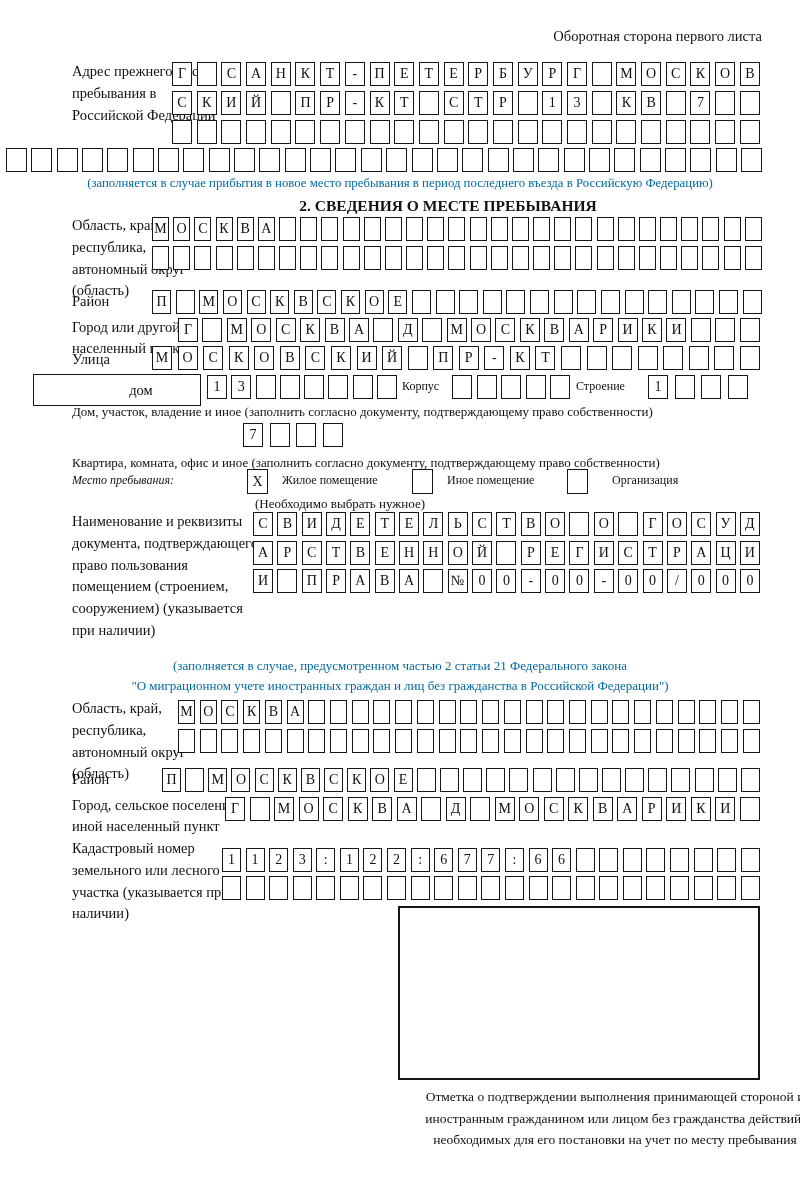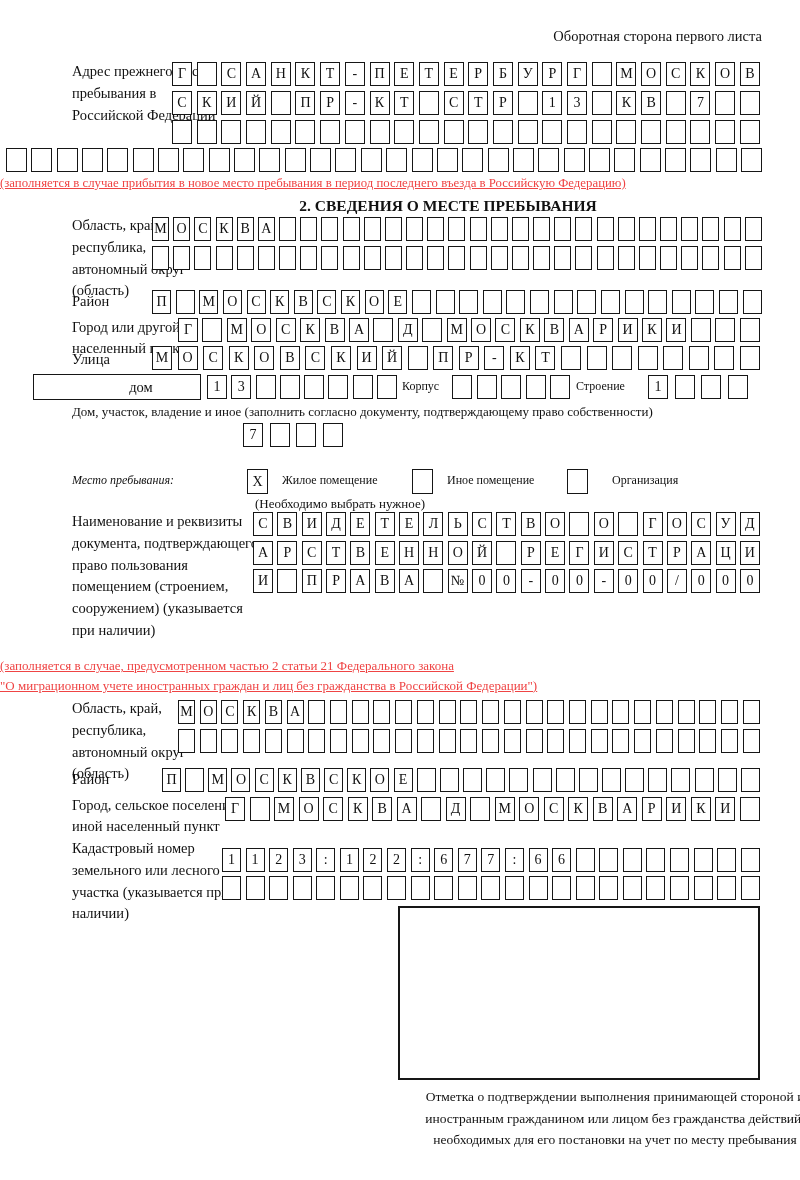--- a/index.html
+++ b/index.html
@@ -2,21 +2,21 @@
 <html><head>
 <meta charset="utf-8">
 <style>
   html,body{margin:0;padding:0;background:#fff;}
   .page{position:relative;width:800px;height:1180px;background:#ffffff;overflow:hidden;
         font-family:"Liberation Serif","DejaVu Serif",serif;color:#111;}
   .abs{position:absolute;}
   .lbl{font-size:14.5px;line-height:1.5;color:#111;}
   .hdr-note{font-size:14.5px;margin-top:8px;}
   .sect-title{font-size:15.5px;font-weight:bold;text-align:center;width:800px;}
-  .caption{font-size:12.8px;width:800px;color:#ef4444;text-decoration:underline;}
+  .caption{font-size:12.8px;text-align:center;width:800px;color:#0369a1;}
   .cellrow{display:flex;justify-content:space-between;height:24px;}
   .cell{box-sizing:border-box;border:1.8px solid #161616;height:24px;display:flex;
         align-items:center;justify-content:center;font-size:14px;background:#fff;flex:none;}
   .c17 .cell{width:17px;}
   .c19 .cell{width:19px;}
   .c20 .cell{width:20px;}
   .c21 .cell{width:21px;}
   .wbox{box-sizing:border-box;border:1.8px solid #161616;display:flex;align-items:center;
         justify-content:center;font-size:14.5px;background:#fff;}
   .inl-lbl{font-size:12px;}
@@ -290,21 +290,21 @@
       <span class="cell"></span>
       <span class="cell"></span>
       <span class="cell"></span>
       <span class="cell"></span>
       <span class="cell"></span>
       <span class="cell"></span>
       <span class="cell"></span>
       <span class="cell"></span>
     </div>
 
-  <div class="abs wbox" style="left:33px;top:374px;width:168px;height:26px;padding-left:48px;">дом</div>
+  <div class="abs wbox" style="left:33px;top:374px;width:168px;height:32px;padding-left:48px;">дом</div>
   <div class="abs cellrow c20" style="left:207px;top:375px;width:190px;">
       <span class="cell">1</span>
       <span class="cell">3</span>
       <span class="cell"></span>
       <span class="cell"></span>
       <span class="cell"></span>
       <span class="cell"></span>
       <span class="cell"></span>
       <span class="cell"></span>
     </div>
@@ -324,20 +324,21 @@
       <span class="cell"></span>
     </div>
   <div class="abs lbl" style="left:72px;top:402px;font-size:13px;">Дом, участок, владение и иное (заполнить согласно документу, подтверждающему право собственности)</div>
 
   <div class="abs cellrow c20" style="left:243px;top:423px;width:100px;">
       <span class="cell">7</span>
       <span class="cell"></span>
       <span class="cell"></span>
       <span class="cell"></span>
     </div>
+  <div class="abs lbl" style="left:72px;top:453px;font-size:13px;">Квартира, комната, офис и иное (заполнить согласно документу, подтверждающему право собственности)</div>
 
   <div class="abs inl-lbl" style="left:72px;top:473px;font-style:italic;">Место пребывания:</div>
   <div class="abs chk" style="left:247px;top:469px;">X</div>
   <div class="abs inl-lbl" style="left:282px;top:473px;">Жилое помещение</div>
   <div class="abs chk" style="left:412px;top:469px;"></div>
   <div class="abs inl-lbl" style="left:447px;top:473px;">Иное помещение</div>
   <div class="abs chk" style="left:567px;top:469px;"></div>
   <div class="abs inl-lbl" style="left:612px;top:473px;">Организация</div>
   <div class="abs" style="left:175px;top:496px;width:330px;text-align:center;font-size:13px;">(Необходимо выбрать нужное)</div>
 

